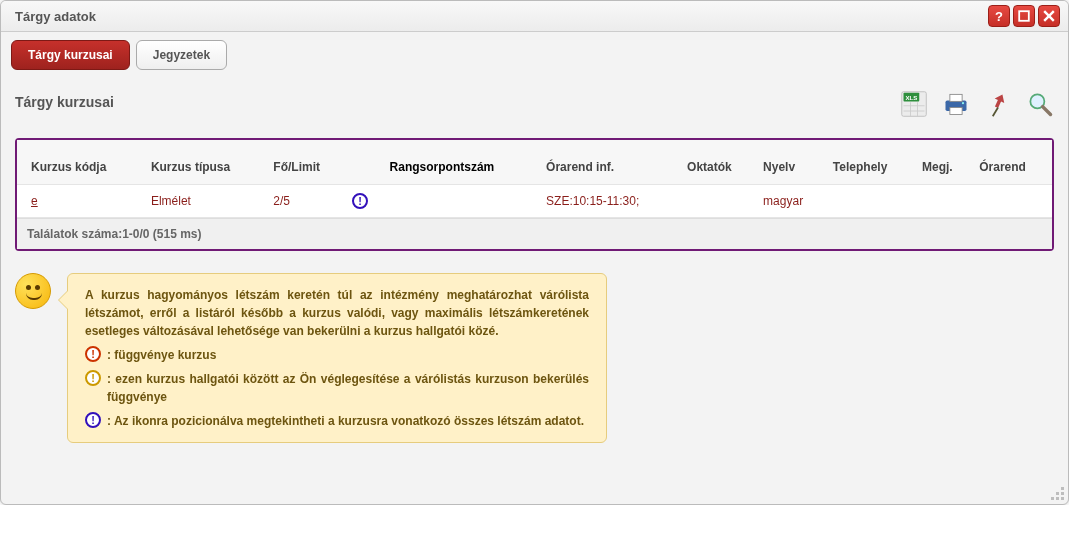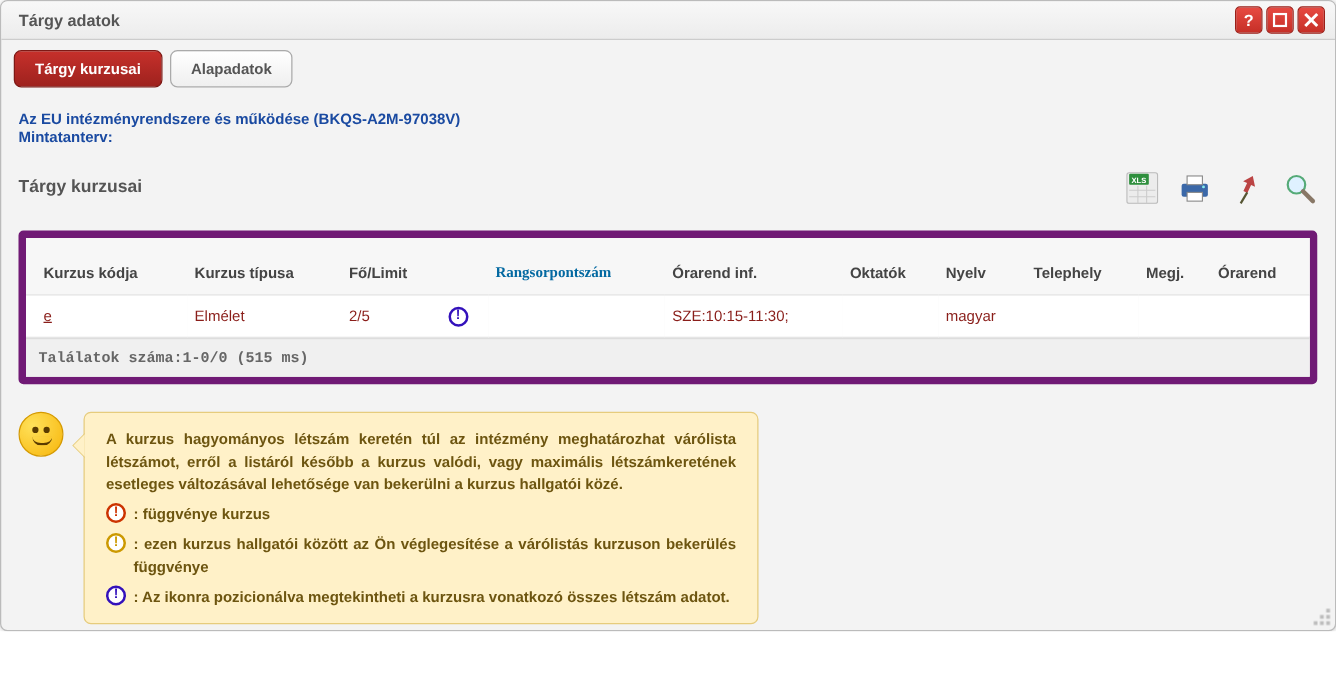--- a/index.html
+++ b/index.html
@@ -95,38 +95,38 @@
   .toolbar-icons {
     float:right;
     display:flex;
     gap:14px;
     align-items:center;
     margin-top:-4px;
   }
   .tool-icon { width:28px;height:28px; cursor:pointer; }
   .table-wrap {
     margin-top:28px;
-    border:6px solid #701a75;
+    border:2px solid #701a75;
     border-radius:4px;
     background:#f7f7f7;
     clear:both;
   }
   table.data {
     width:100%;
     border-collapse:collapse;
   }
   table.data th {
     text-align:left;
     font-weight:bold;
     color:#444;
     font-size:12px;
     padding:20px 6px 10px 6px;
     background:#f7f7f7;
   }
-  table.data th.dim { color:#0369a1;font-family:Liberation Serif, serif; }
+  table.data th.dim { color:#000000; }
   table.data td {
     padding:8px 6px;
     background:#fff;
     color:#8a1e1a;
     border-top:1px solid #e5e5e5;
     border-bottom:1px solid #e5e5e5;
     font-size:12px;
   }
   .code-link {
     color:#8a1e1a;
@@ -145,21 +145,20 @@
   .bullet-red { border-color:#c30; color:#c30; background:#fff; }
   .bullet-yellow { border-color:#c90; color:#c90; background:#fff; }
   .bullet-blue { border-color:#31b; color:#31b; background:#fff; }
   .result-bar {
     padding:8px 10px;
     background:#f0f0f0;
     color:#666;
     font-weight:bold;
     font-size:12px;
     border-top:1px solid #ddd;
-    font-family:Liberation Mono, monospace;
   }
   .hint-wrap {
     display:flex;
     gap:16px;
     margin-top:22px;
   }
   .smiley {
     width:36px;height:36px;
     border-radius:50%;
     background: radial-gradient(circle at 30% 30%, #ffe15a, #f7b50a);
@@ -243,29 +242,25 @@
         <svg viewBox="0 0 10 10">
             <line x1="1" y1="1" x2="9" y2="9" stroke="#fff" stroke-width="2"></line>
             <line x1="9" y1="1" x2="1" y2="9" stroke="#fff" stroke-width="2"></line>
           </svg>
       </div>
     </div>
   </div>
 
   <div class="tabs">
     <div class="tab active">Tárgy kurzusai</div>
-    <div class="tab">Alapadatok</div>
+    <div class="tab">Jegyzetek</div>
   </div>
 
   <div class="body-area">
 
-    <div class="subject-line">
-      <a href="#" class="link">Az EU intézményrendszere és működése (BKQS-A2M-97038V)</a><br>
-      <span class="mintaterv">Mintatanterv:</span>
-    </div>
 
     <div class="section-title">
       <span>Tárgy kurzusai</span>
       <div class="toolbar-icons">
         <svg class="tool-icon" viewBox="0 0 32 32">
             <rect x="2" y="2" width="28" height="28" rx="2" fill="#ececec" stroke="#bbb"></rect>
             <rect x="4" y="3" width="18" height="10" rx="1" fill="#2e8f3d"></rect>
             <text x="13" y="11" font-size="7" text-anchor="middle" fill="#fff" font-weight="bold">XLS</text>
             <line x1="4" y1="18" x2="28" y2="18" stroke="#ccc"></line>
             <line x1="4" y1="24" x2="28" y2="24" stroke="#ccc"></line>

